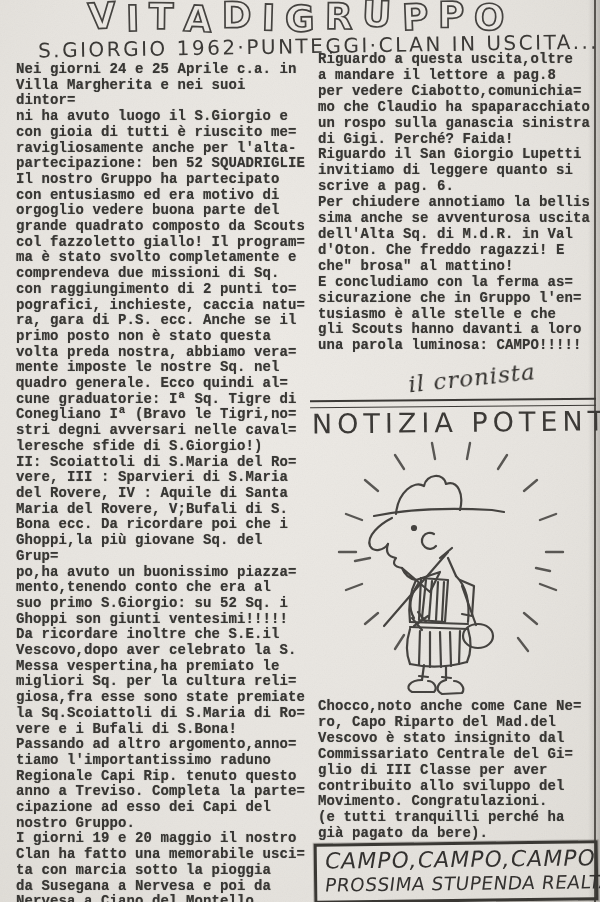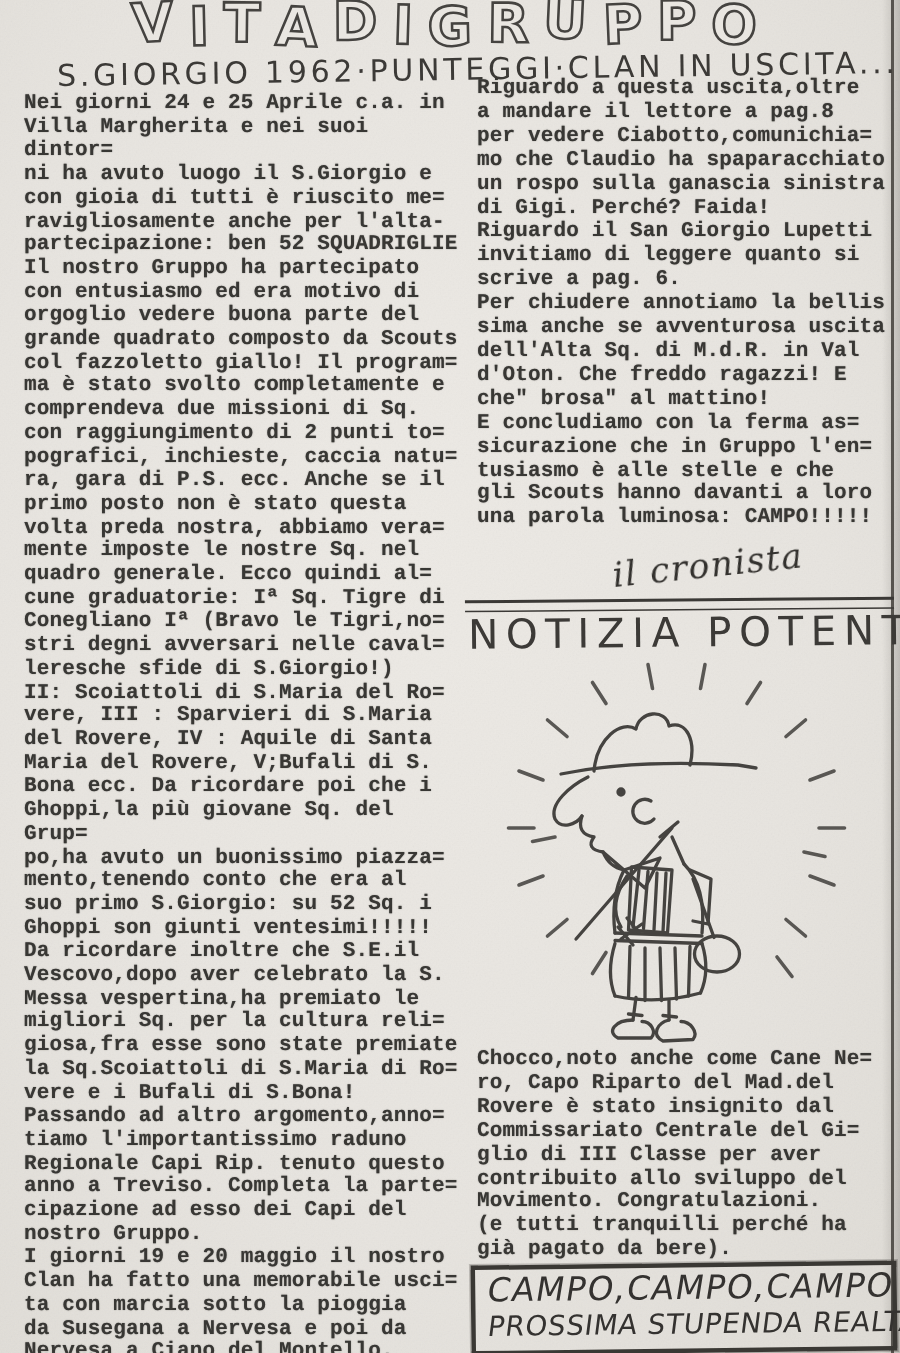--- a/index.html
+++ b/index.html
@@ -216,21 +216,21 @@
 
     <path d="M100,240 C88,240 82,248 90,252 L112,252 C116,248 112,241 106,241"></path>
     <path d="M124,240 C116,242 112,250 120,254 L140,253 C144,248 138,241 132,241"></path>
 
     <path d="M96,144 C88,156 86,168 92,178"></path>
   </g>
 </svg>
 
 <div class="type col-right-bottom">Chocco,noto anche come Cane Ne=
 ro, Capo Riparto del Mad.del
-Rovere è stato insignito dal
+Vescovo è stato insignito dal
 Commissariato Centrale del Gi=
 glio di III Classe per aver
 contribuito allo sviluppo del
 Movimento. Congratulazioni.
 (e tutti tranquilli perché ha
 già pagato da bere).</div>
 
 <div class="campo-box">
   <div class="campo-line1">CAMPO,CAMPO,CAMPO</div>
   <div class="campo-line2">PROSSIMA STUPENDA REALTÀ.</div>

